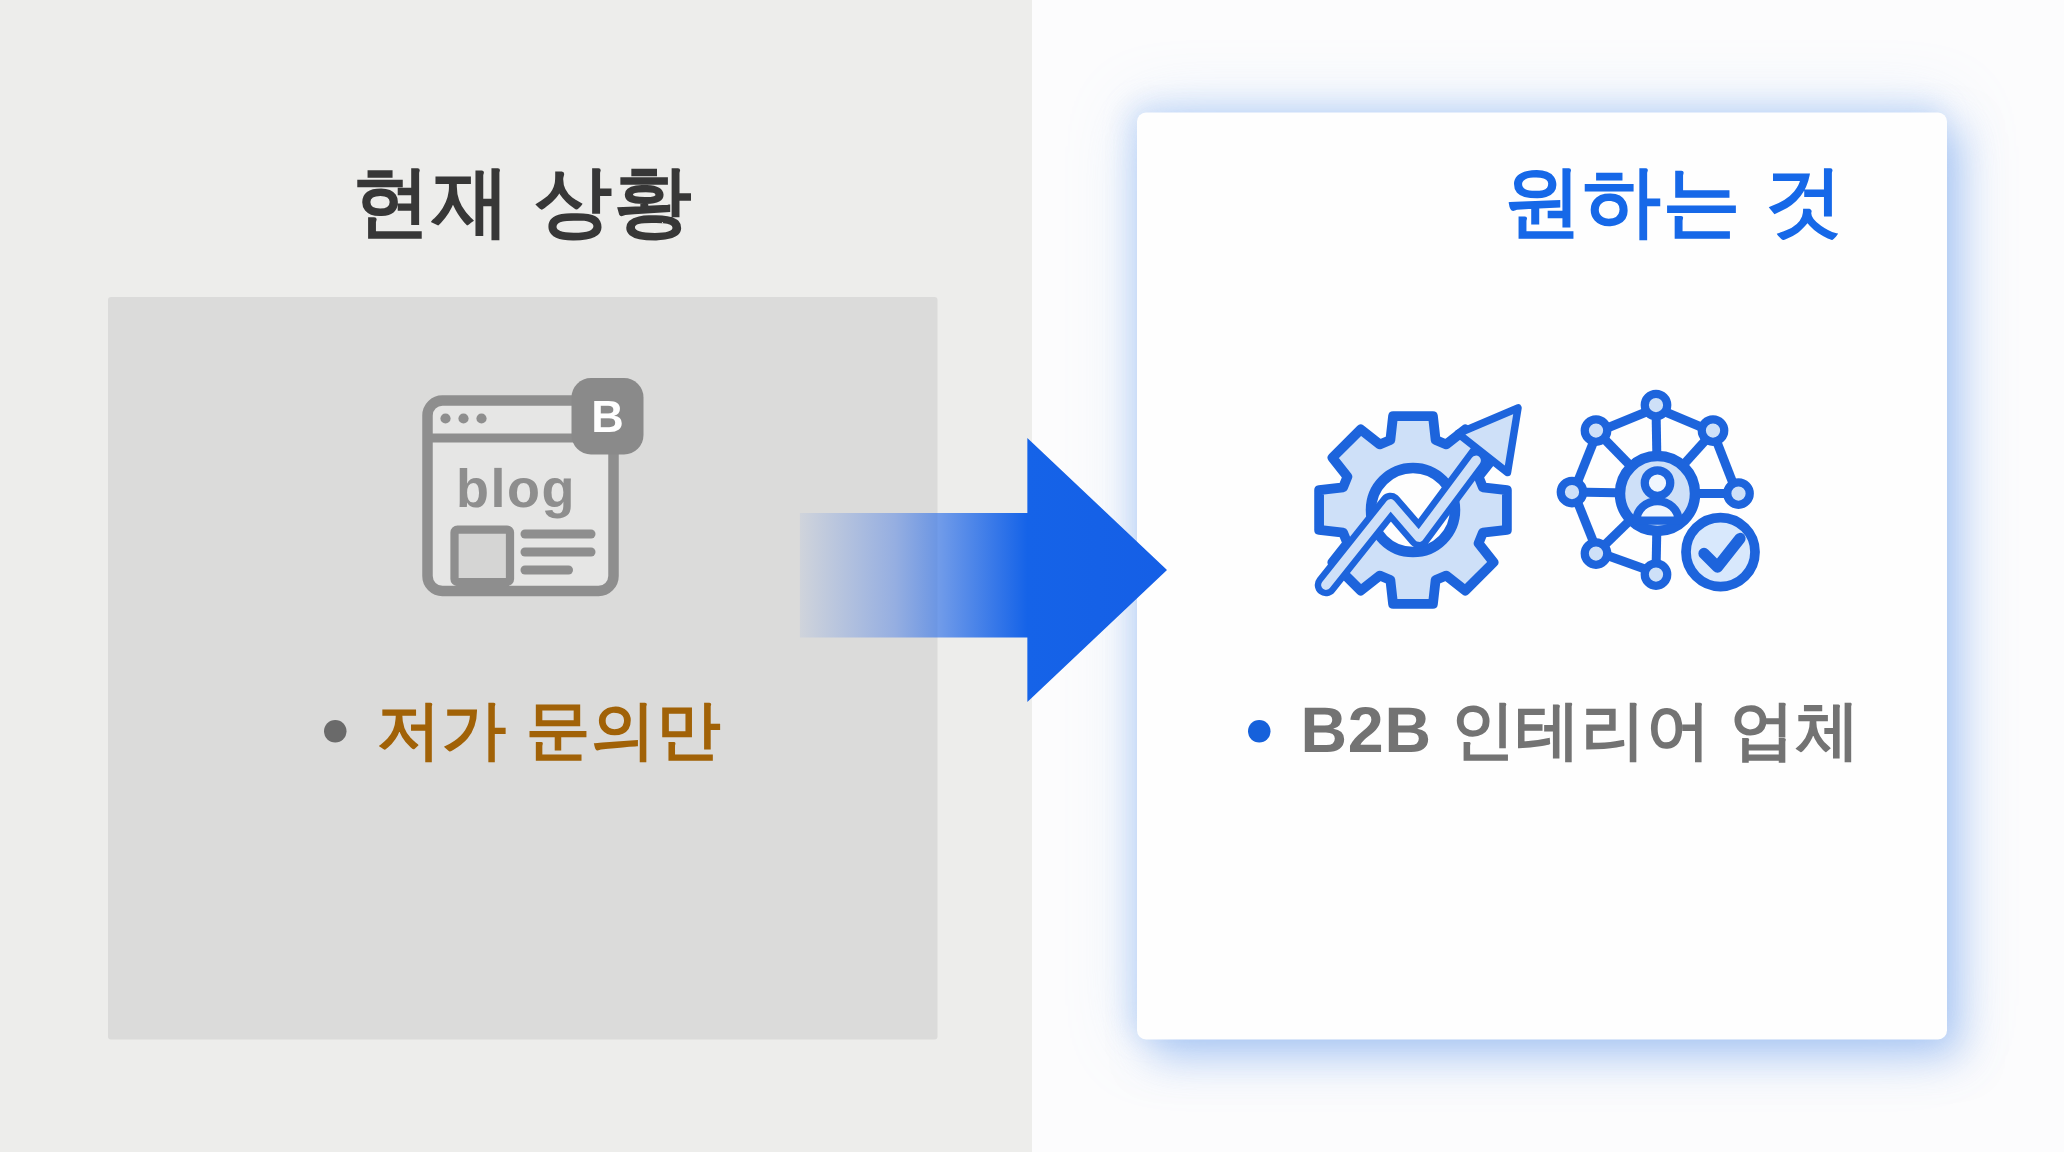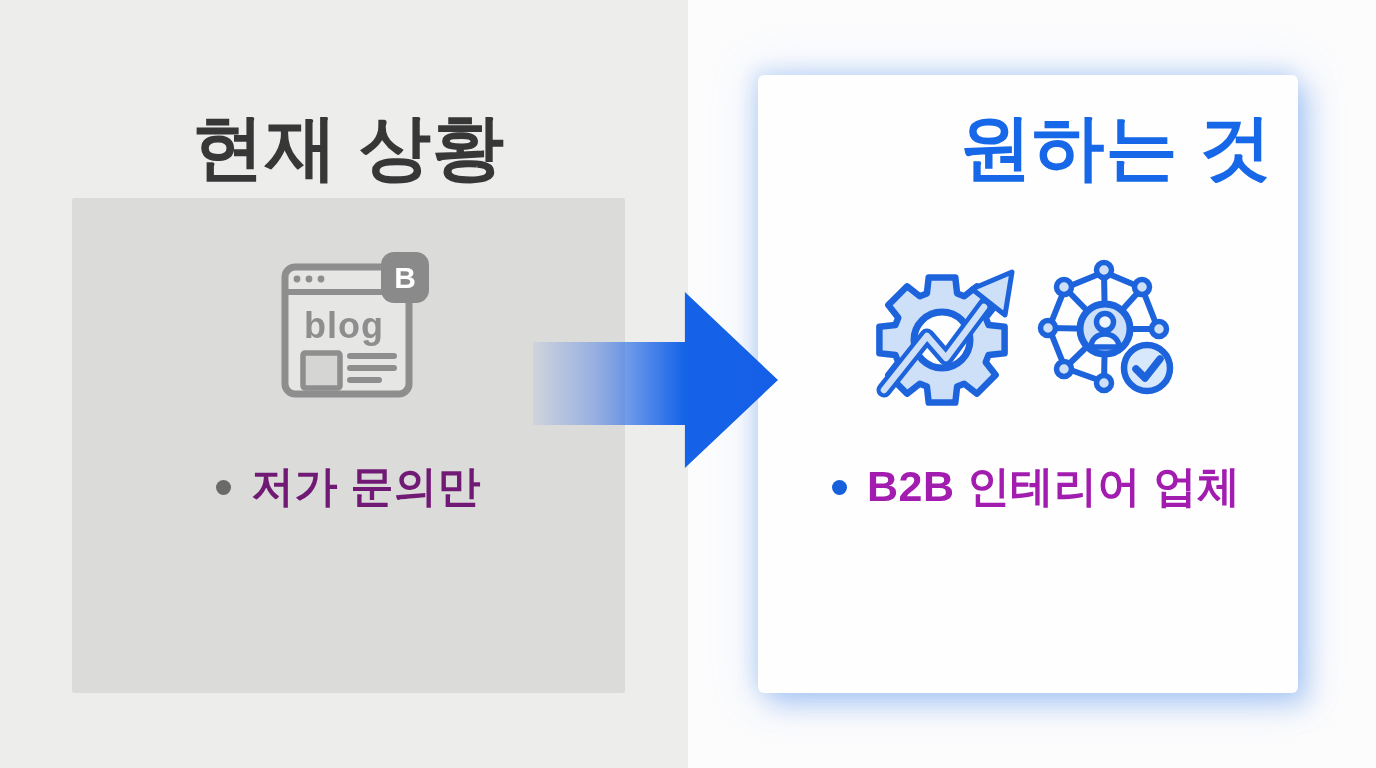--- a/index.html
+++ b/index.html
@@ -12,21 +12,21 @@
   .left-bg {
     position:absolute; left:0; top:0; width:688px; height:768px;
     background:#ededeb;
   }
   .right-bg {
     position:absolute; left:688px; top:0; width:688px; height:768px;
     background:#fcfcfd;
   }
   .panel-title {
     position:absolute; text-align:center;
-    font-size:72px; font-weight:800; letter-spacing:1px;
+    font-size:52px; font-weight:800; letter-spacing:1px;
     white-space:nowrap;
   }
   .left-title { left:72px; width:553px; top:100px; color:#373737; }
   .right-title { left:758px; width:644px; top:100px; color:#1668e8; z-index:3;margin-left:36px; }
 
   .gray-box {
     position:absolute; left:72px; top:198px; width:553px; height:495px;
     background:#dbdbda; border-radius:2px;
   }
 
@@ -59,22 +59,22 @@
   .bullet-item {
     display:flex; align-items:center; height:64px; margin-bottom:12px;
     white-space:nowrap;
   }
   .bullet-dot {
     width:15px; height:15px; border-radius:50%; margin-right:20px; flex:0 0 auto;
   }
   .left-list .bullet-dot { background:#6a6a6a; }
   .right-list .bullet-dot { background:#1661db; }
   .bullet-label { font-size:43px; font-weight:800; letter-spacing:0.5px; }
-  .left-list .bullet-label { color:#701a75; }
-  .right-list .bullet-label { color:#a21caf; }
+  .left-list .bullet-label { color:#a16207; }
+  .right-list .bullet-label { color:#737373; }
 
   svg { display:block; width:100%; height:100%; }
   .blog-text { font-family:"Liberation Sans","DejaVu Sans",sans-serif; font-weight:bold; font-size:36px; fill:#8e8e8e; letter-spacing:1px; }
   .badge-letter { font-family:"Liberation Sans","DejaVu Sans",sans-serif; font-weight:bold; font-size:30px; fill:#ffffff; }
 </style>
 </head>
 <body>
 
 <div class="left-bg"></div>
 <div class="right-bg"></div>

